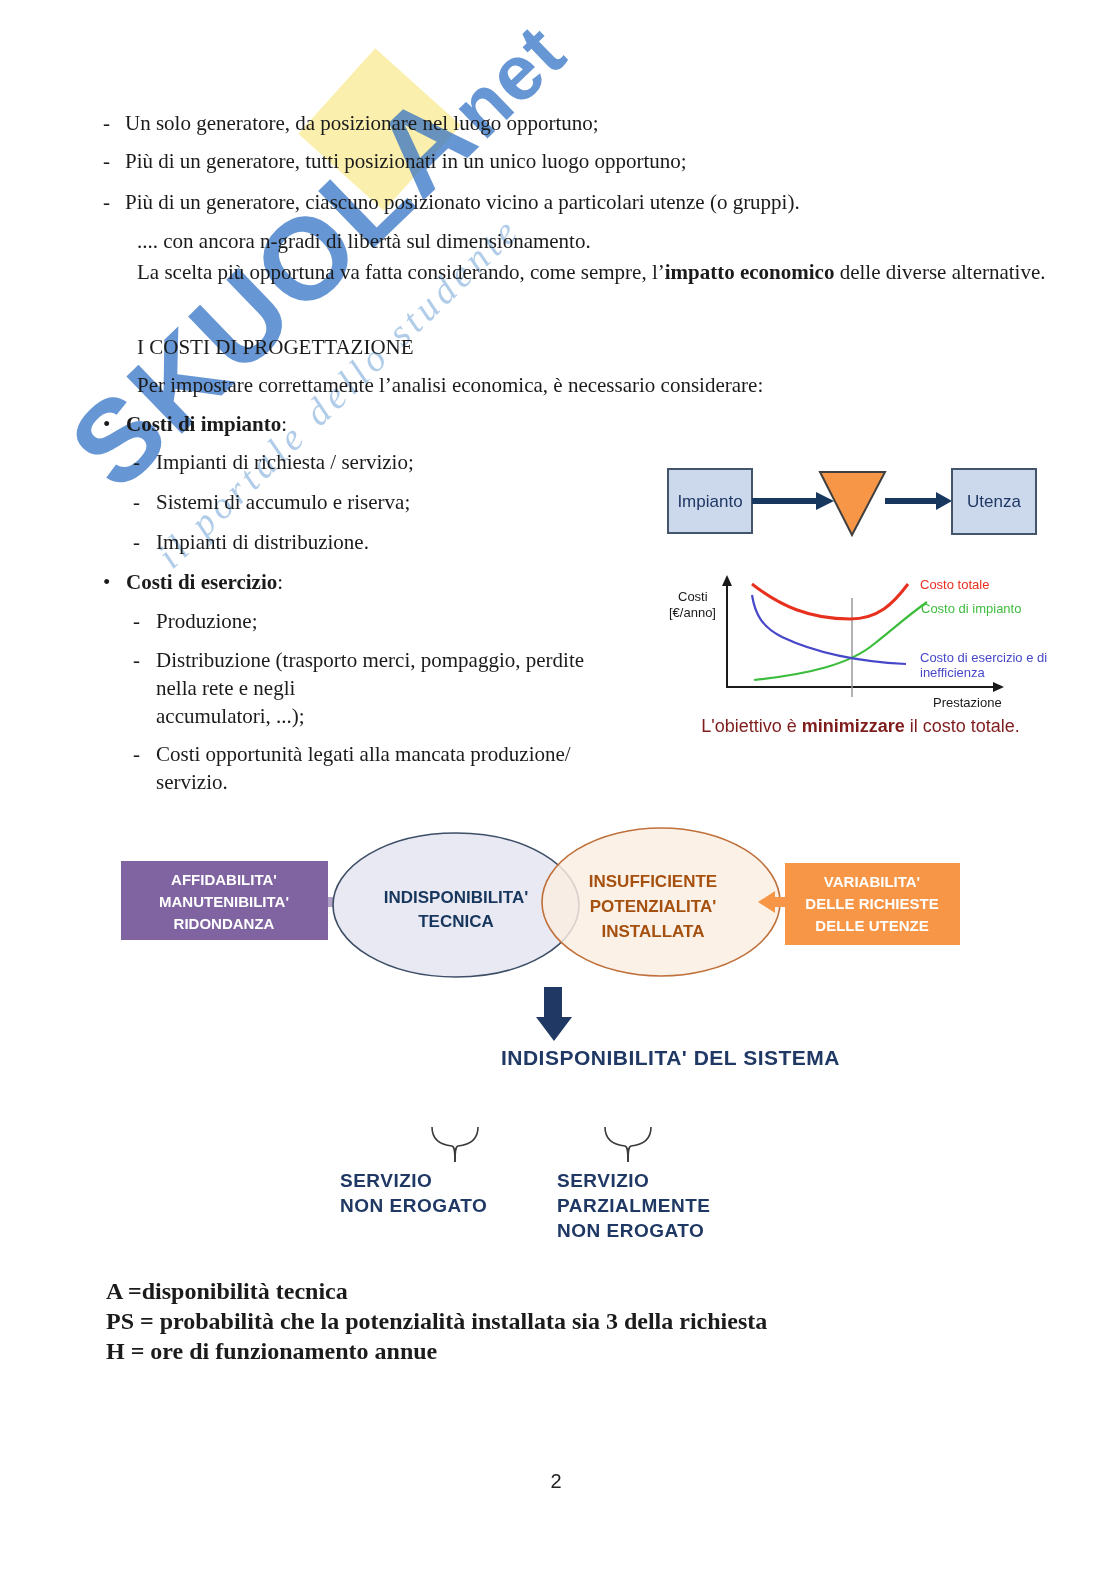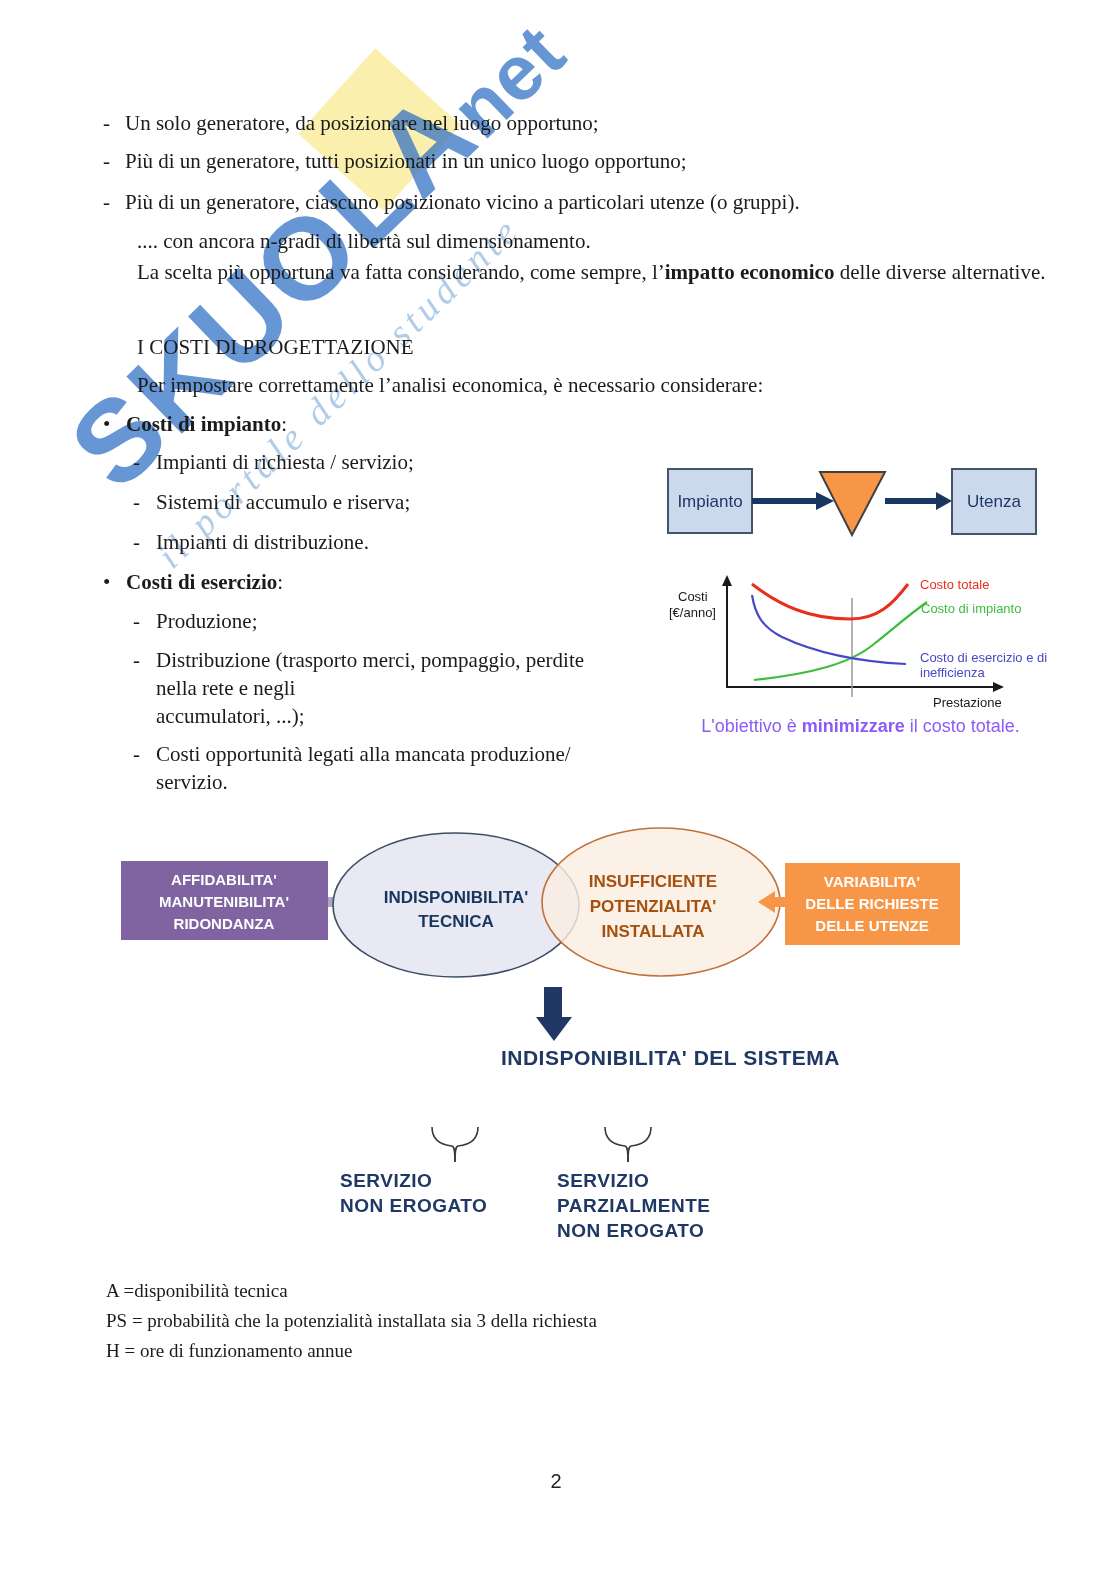--- a/index.html
+++ b/index.html
@@ -23,29 +23,29 @@
   .mainb{position:absolute;left:103px;display:flex;font-size:21px;line-height:28px;}
   .mainb .m{width:23px;flex:none;}
   .sub{position:absolute;left:133px;display:flex;font-size:21px;line-height:28px;}
   .sub .m{width:23px;flex:none;}
   .pre{white-space:pre-line;}
   .b{font-weight:bold;}
   
   .abs{position:absolute;}
   svg text{font-family:"Liberation Sans",sans-serif;}
   .caption{position:absolute;left:668px;top:716px;width:385px;text-align:center;
-           font-family:"Liberation Sans",sans-serif;font-size:18px;color:#8b5cf6;}
+           font-family:"Liberation Sans",sans-serif;font-size:18px;color:#7f1d1d;}
   .sys-title{position:absolute;left:240px;top:1046px;width:600px;text-align:right;
            font-family:"Liberation Sans",sans-serif;font-weight:bold;font-size:21px;
            letter-spacing:.5px;color:#1f3864;}
   .formula{position:absolute;left:240px;top:1086px;width:600px;text-align:center;
            font-family:"Liberation Sans",sans-serif;font-weight:bold;font-size:26px;color:#1f3864;}
   .srv{position:absolute;width:200px;text-align:left;font-family:"Liberation Sans",sans-serif;
        font-weight:700;font-size:19px;line-height:25px;letter-spacing:.5px;color:#1f3864;white-space:pre-line;}
-  .defs{position:absolute;left:106px;top:1276px;font-size:19px;line-height:30px;}
+  .defs{position:absolute;left:106px;top:1276px;font-size:24px;line-height:30px;font-weight:bold;}
   .pagenum{position:absolute;left:538px;top:1470px;width:36px;text-align:center;
            font-family:"Liberation Sans",sans-serif;font-size:20px;color:#222;}
 </style>
 </head>
 <body>
 
 <div class="page">
 
   <div class="watermark">
     <div class="wm-diamond"></div>

